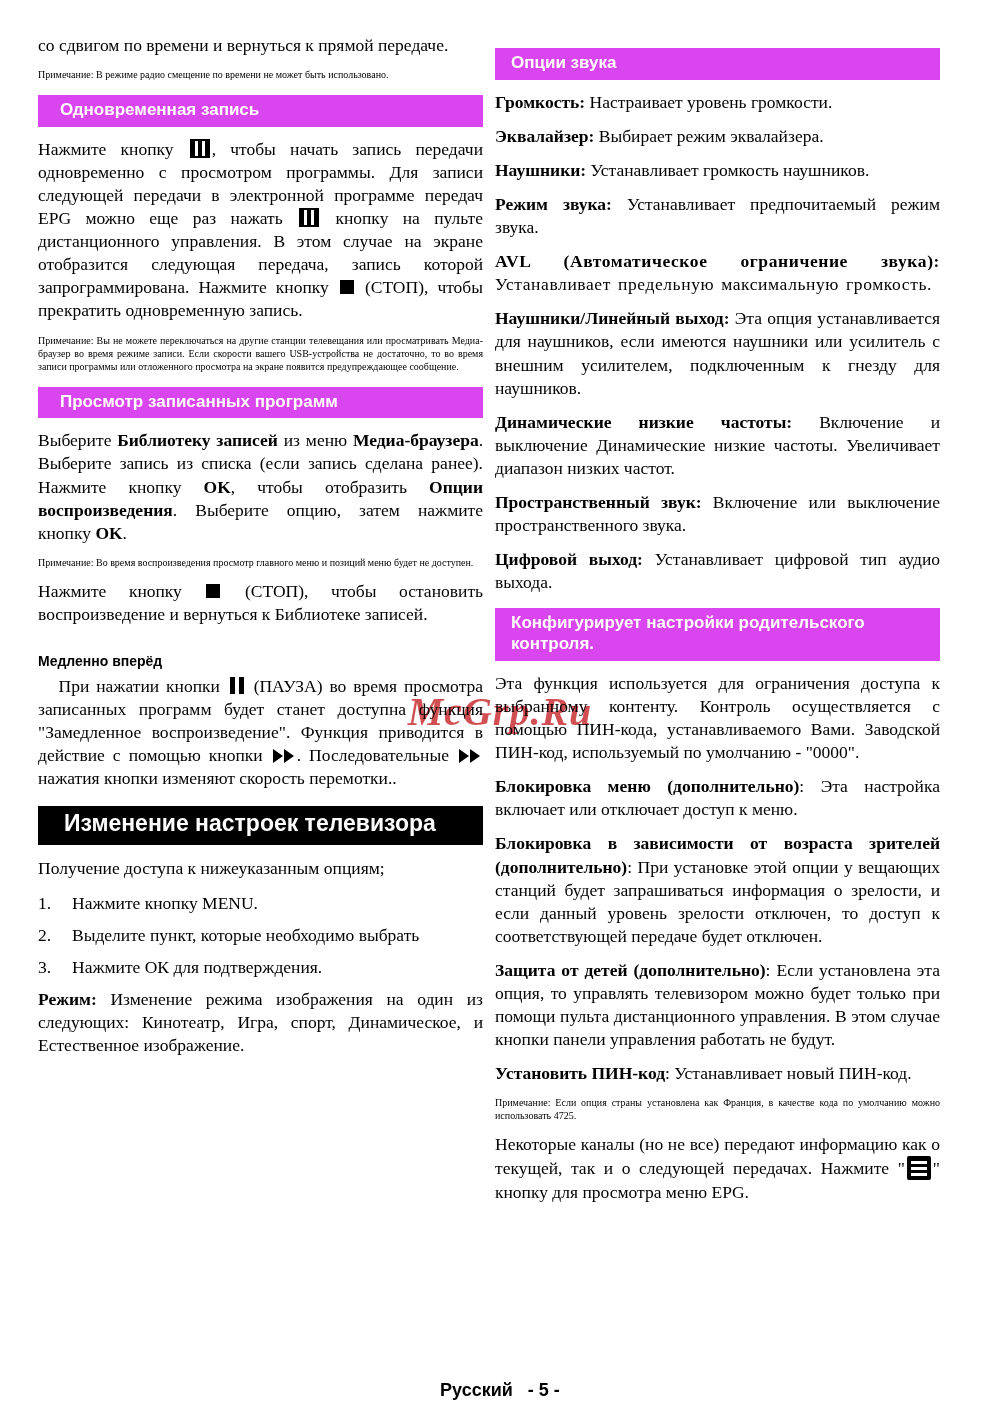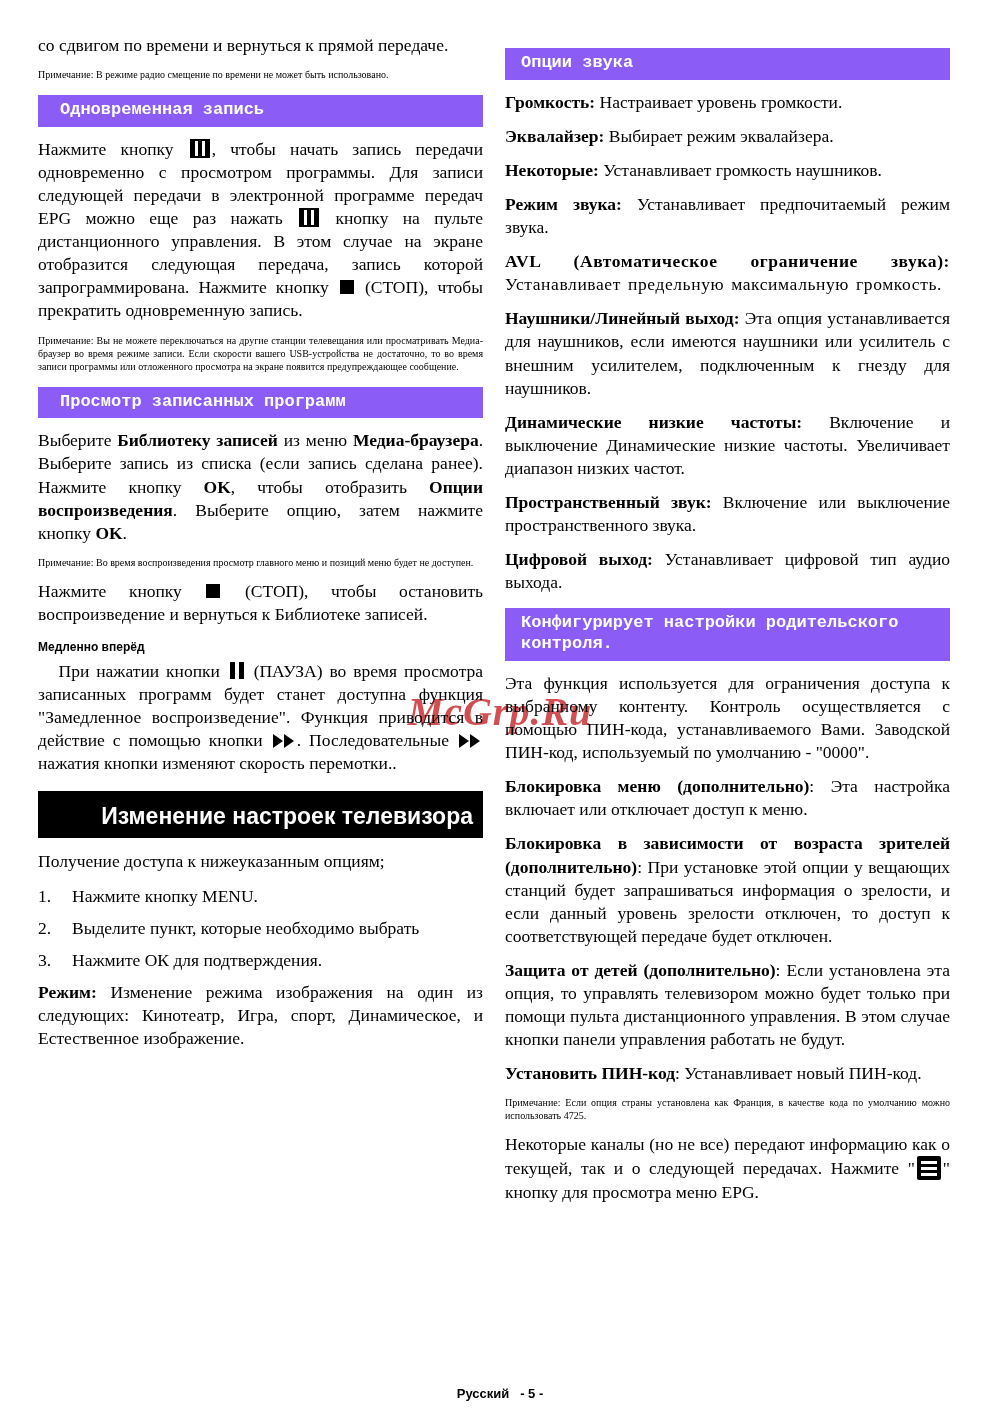--- a/index.html
+++ b/index.html
@@ -17,21 +17,21 @@
   }
   .page {
     position: relative;
     width: 1000px;
     height: 1419px;
     box-sizing: border-box;
     padding: 34px 38px 0 38px;
   }
   .columns {
     display: flex;
-    gap: 22px;
+    gap: 12px;
     align-items: flex-start;
   }
   .col {
     width: 445px;
     position: relative;
   }
   p {
     margin: 0 0 11px 0;
   }
   .body-text {
@@ -39,47 +39,46 @@
     line-height: 1.32;
     text-align: justify;
   }
   .note {
     font-size: 10px;
     line-height: 1.30;
     text-align: justify;
     margin: 0 0 11px 0;
   }
   .sec-head {
-    background: #8b5cf6;
+    background: #d946ef;
     color: #ffffff;
-    font-family: Liberation Mono, monospace;
+    font-family: Liberation Sans, sans-serif;
     font-weight: bold;
     font-size: 17px;
     padding: 5px 10px 6px 22px;
     margin: 14px 0 11px 0;
     line-height: 1.22;
   }
   .sec-head.tight {
     padding-left: 16px;
   }
   .big-head {
     background: #000000;
     color: #ffffff;
     font-family: "Liberation Sans", sans-serif;
     font-weight: bold;
     font-size: 23px;
-    padding: 12px 10px 8px 26px;
+    padding: 4px 10px 8px 26px;
     margin: 16px 0 12px 0;
-    text-align: right;
   }
   .sub-head {
     font-family: "Liberation Sans", sans-serif;
     font-weight: bold;
-    font-size: 12px;
-    margin: 14px 0 6px 0;
+    font-size: 14px;
+    margin: 27px 0 6px 0;
   }
   b, .b {
     font-weight: bold;
   }
   .spread {
     letter-spacing: 0.6px;
     word-spacing: 2px;
   }
   ol.steps {
     margin: 0;
@@ -202,21 +201,21 @@
     pointer-events: none;
   }
   .footer {
     position: absolute;
     left: 0;
     bottom: 18px;
     width: 1000px;
     text-align: center;
     font-family: "Liberation Sans", sans-serif;
     font-weight: bold;
-    font-size: 13px;
+    font-size: 18px;
   }
   .footer .pg {
     font-weight: bold;
   }
 </style>
 </head>
 <body>
 
 <div class="page">
   <div class="watermark">McGrp.Ru</div>
@@ -307,21 +306,21 @@
 
       <p class="body-text">
         <b>Громкость:</b>
         <span>Настраивает уровень громкости.</span>
       </p>
       <p class="body-text">
         <b>Эквалайзер:</b>
         <span>Выбирает режим эквалайзера.</span>
       </p>
       <p class="body-text">
-        <b>Некоторые:</b>
+        <b>Наушники:</b>
         <span>Устанавливает громкость наушников.</span>
       </p>
       <p class="body-text">
         <b>Режим звука:</b>
         <span>Устанавливает предпочитаемый режим звука.</span>
       </p>
       <p class="body-text spread">
         <b>AVL (Автоматическое ограничение звука):</b>
         <span>Устанавливает предельную максимальную громкость.</span>
       </p>

